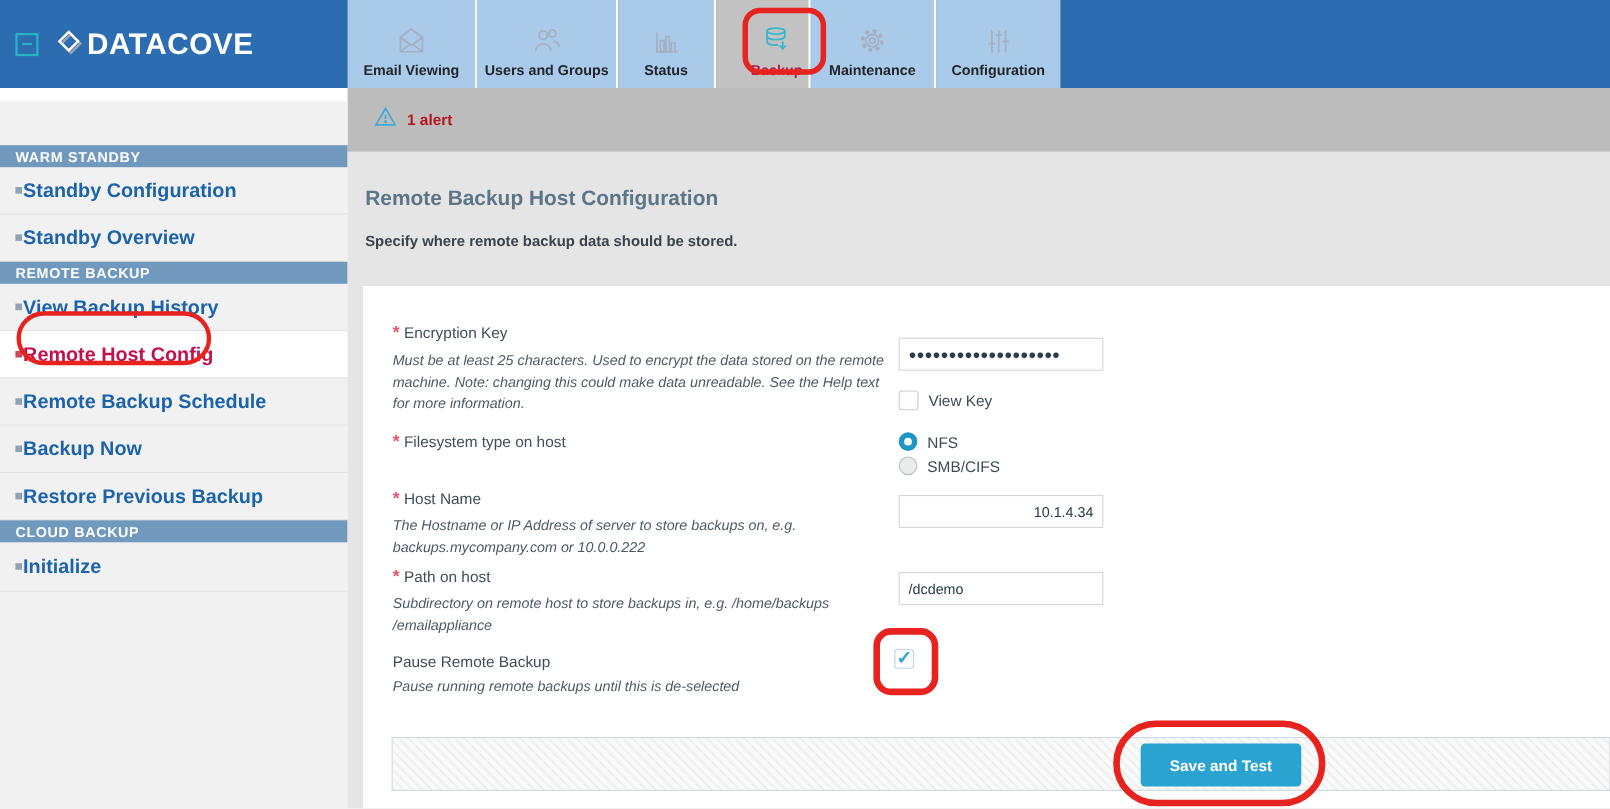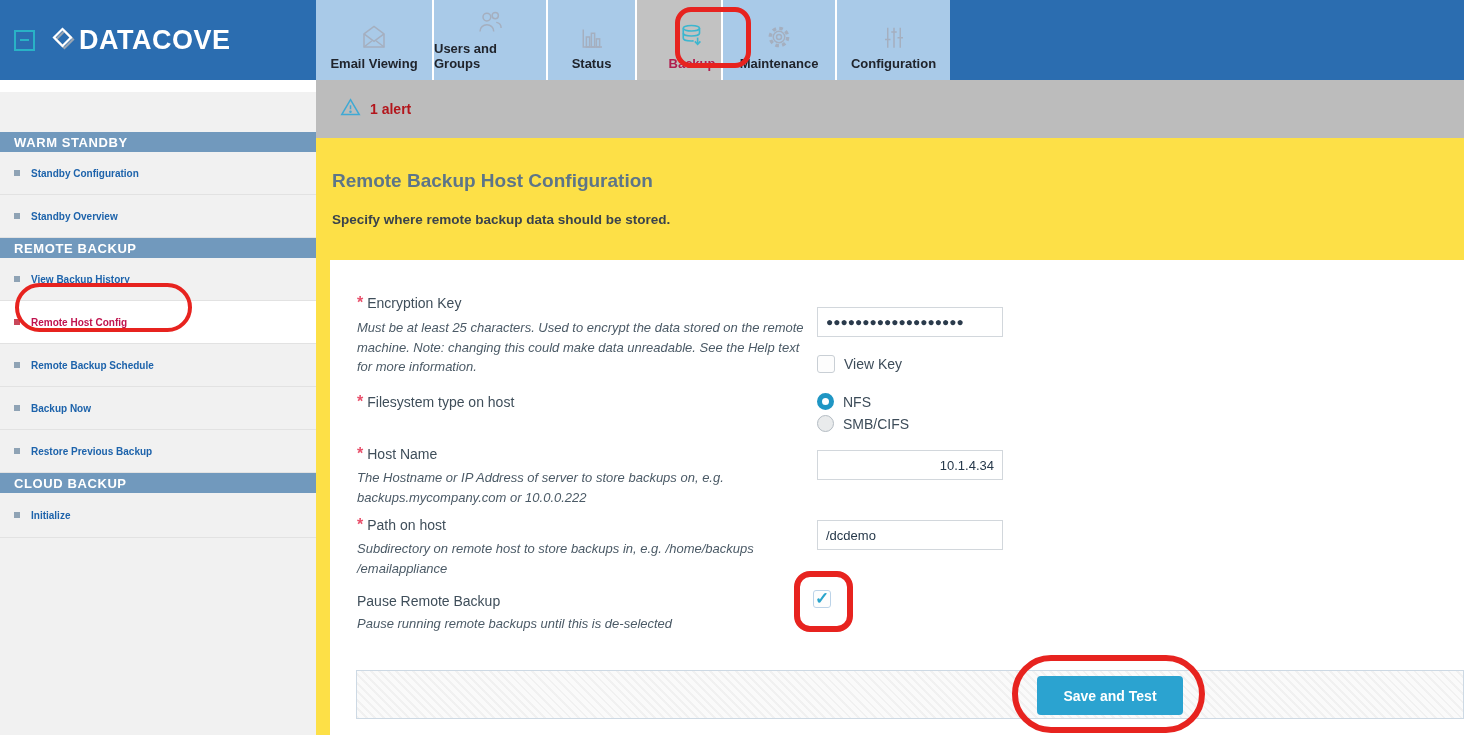--- a/index.html
+++ b/index.html
@@ -25,28 +25,28 @@
   .tab.active .t-label { color:#b01d4e; }
 
   
   .alert-bar { position:absolute; left:316px; top:80px; right:0; height:58px; background:#bcbcbc; display:flex; align-items:center; padding-left:24px; gap:9px; }
   .alert-text { font-size:14px; font-weight:bold; color:#b3161c; }
 
   
   .sidebar { position:absolute; left:0; top:80px; width:316px; bottom:0; background:#f1f1f1;margin-top:12px; }
   .side-gap { height:40px; }
   .side-section-title { height:20px; background:#7199bd; color:#fff; font-size:13px; font-weight:bold; letter-spacing:0.6px; display:flex; align-items:center; padding-left:14px; }
-  .side-item { height:43px; display:flex; align-items:center; padding-left:14px; gap:11px; border-bottom:1px solid #e2e2e2; font-size:10px; font-weight:bold; color:#1d63ab; cursor:pointer; }
+  .side-item { height:43px; display:flex; align-items:center; padding-left:14px; gap:1px; border-bottom:1px solid #e2e2e2; font-size:18px; font-weight:bold; color:#1d63ab; cursor:pointer; }
   .side-item .bullet { width:6px; height:6px; background:#8fa3b5; flex:0 0 auto; }
   .side-item.active { background:#ffffff; color:#c0134e; }
   .side-item.active .bullet { background:#c9475a; }
   .side-item.tall { height:45px; }
 
   
-  .main { position:absolute; left:316px; top:138px; right:0; bottom:0; background:#fde047; }
+  .main { position:absolute; left:316px; top:138px; right:0; bottom:0; background:#e5e5e5; }
   .page-title { position:absolute; left:16px; top:32px; font-size:19px; font-weight:bold; color:#5d7588; }
   .page-subtitle { position:absolute; left:16px; top:74px; font-size:13.5px; font-weight:bold; color:#3a434c; }
   .panel { position:absolute; left:14px; top:122px; right:0; bottom:0; background:#ffffff; }
 
   .f-label { position:absolute; left:27px; font-size:14px; color:#3f4e5a; }
   .f-label .req { color:#e8506b; font-weight:bold; font-size:16px; margin-right:4px; }
   .f-desc { position:absolute; left:27px; width:448px; font-size:13px; font-style:italic; color:#4b5a66; line-height:19.5px; }
 
   .text-input { position:absolute; left:487px; width:186px; height:30px; border:1px solid #d2d7dc; background:#fff; color:#26384a; font-size:13px; padding:0 8px; font-family:"Liberation Sans", sans-serif; outline:none; }
   .text-input.masked { font-size:12px; letter-spacing:0; padding-right:2px; color:#2b3b4c; }
@@ -95,21 +95,21 @@
       <div class="tab" style="width:118px">
         <span class="t-icon">
           <svg width="30" height="30" viewBox="0 0 24 24" fill="none" stroke="#a5afbf" stroke-width="1.2">
             <path d="M4 9.5 L12 3.5 L20 9.5 V20 H4 Z"></path>
             <path d="M4 9.5 l8 6 8 -6"></path>
             <path d="M4 20 l6.4 -5 M20 20 l-6.4 -5"></path>
           </svg>
         </span>
         <span class="t-label">Email Viewing</span>
       </div>
-      <div class="tab" style="width:114px">
+      <div class="tab" style="width:128px">
         <span class="t-icon">
           <svg width="30" height="30" viewBox="0 0 24 24" fill="none" stroke="#a5afbf" stroke-width="1.2">
             <circle cx="9.5" cy="8" r="3.1"></circle>
             <path d="M4 19.5 c0-3.2 2.5-5.2 5.5-5.2 s5.5 2 5.5 5.2"></path>
             <circle cx="16.2" cy="6.8" r="2.5"></circle>
             <path d="M17 12.3 c2.3 .4 3.9 2.2 3.9 4.5"></path>
           </svg>
         </span>
         <span class="t-label">Users and Groups</span>
       </div>

